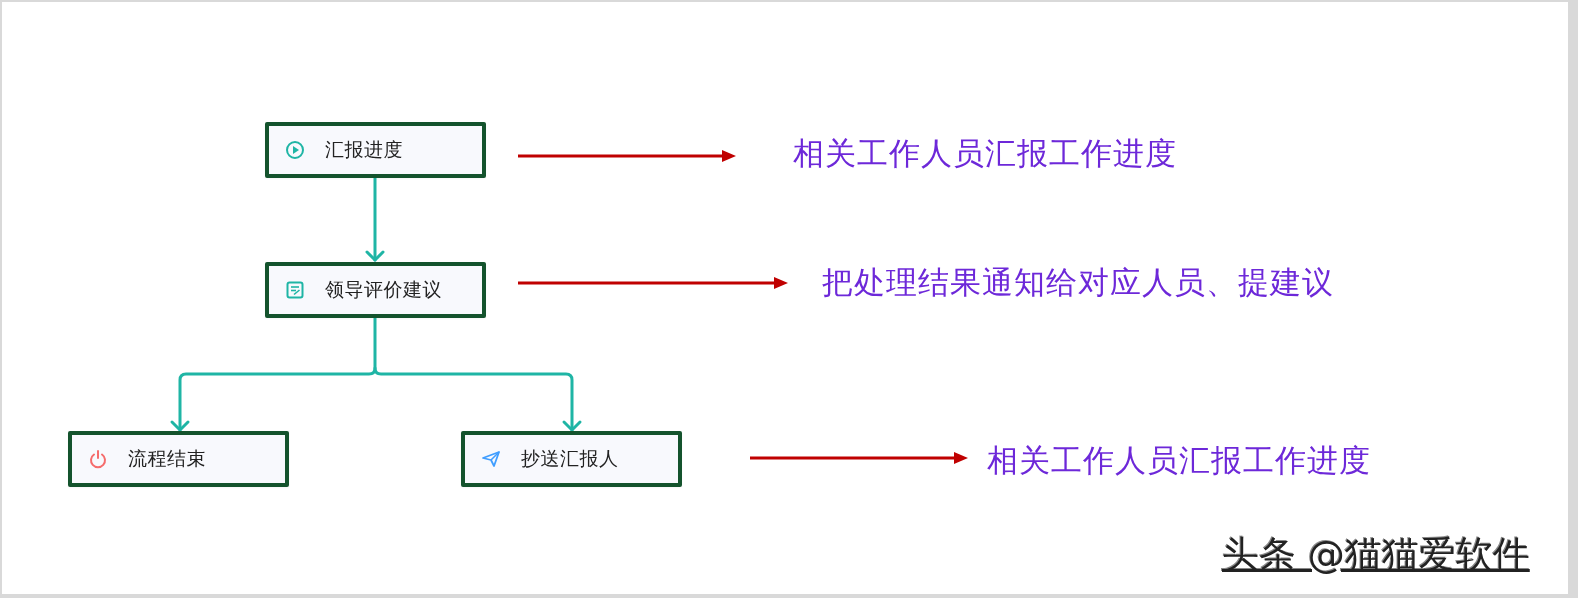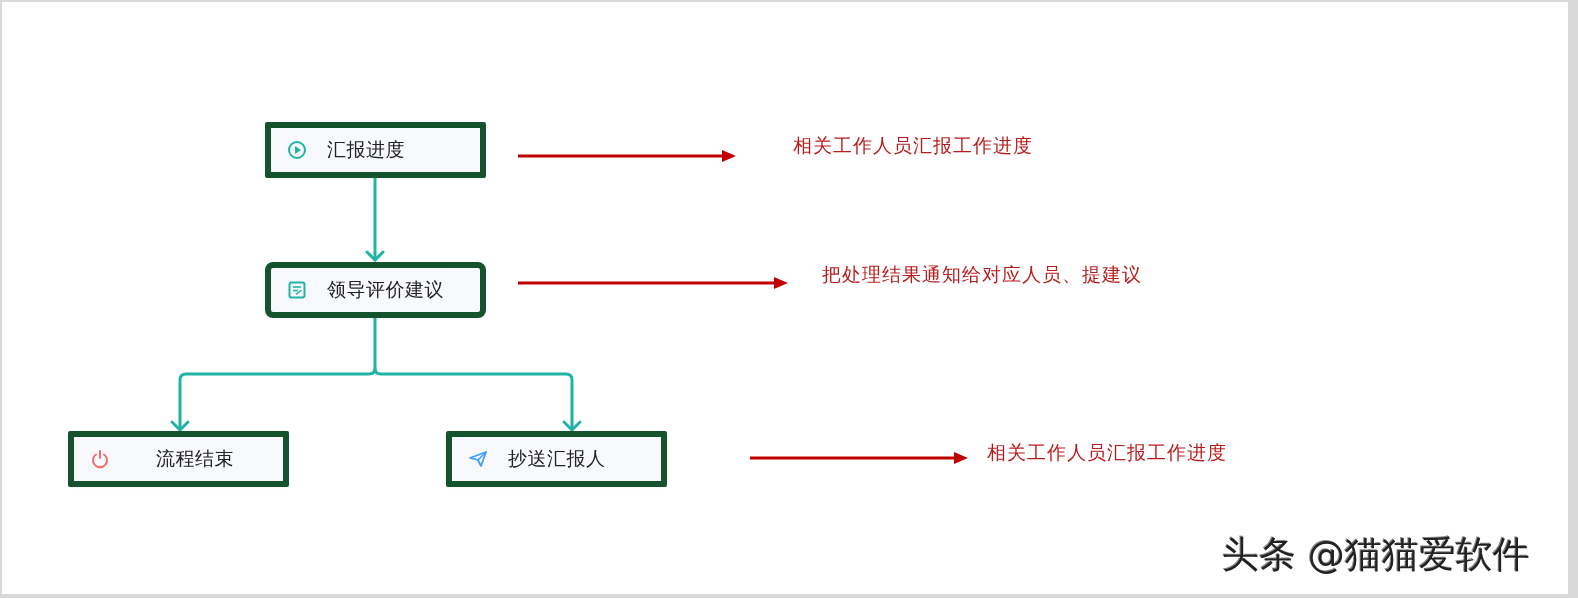--- a/index.html
+++ b/index.html
@@ -9,35 +9,36 @@
     font-family: "DejaVu Sans", "Liberation Sans", sans-serif;
   }
   .frame {
     position: absolute; left: 0; top: 0; width: 1578px; height: 598px;
     box-sizing: border-box; border: 2px solid #d9d9d9; border-right-width: 10px; border-bottom-width: 4px;
     pointer-events: none;
   }
   .node {
     position: absolute; box-sizing: border-box;
     width: 221px; height: 56px;
-    background: #f8f9fd; border: 6px solid #14532d; border-radius: 2px;
+    background: #f8f9fd; border: 4px solid #14532d; border-radius: 2px;
     display: flex; align-items: center;
     box-shadow: 0 1px 2px rgba(0,0,0,0.04);
     cursor: pointer;
   }
   .node .icon { width: 20px; height: 20px; margin-left: 16px; margin-right: 20px; display: flex; align-items: center; justify-content: center; }
   .node .label { font-size: 19px; color: #222; letter-spacing: 0.5px; }
   .connectors { position: absolute; left: 0; top: 0; }
   .note {
-    position: absolute; font-size: 19px; color: #b91c1c; letter-spacing: 1px; white-space: nowrap;
+    position: absolute; font-size: 31px; color: #6d28d9; letter-spacing: 1px; white-space: nowrap;
   }
   .watermark {
     position: absolute; left: 1222px; top: 530px; font-size: 37px; color: #222;
     white-space: nowrap; letter-spacing: 0px;
     text-shadow: 1px 1px 0 #fff, -1px -1px 0 #888;
+    text-decoration: underline;
   }
 </style>
 </head>
 <body>
 
 <svg class="connectors" width="1578" height="598" viewBox="0 0 1578 598">
   <g fill="none" stroke="#1fb5a5" stroke-width="3" stroke-linecap="round" stroke-linejoin="round">
     <path d="M375 178 V260"></path>
     <path d="M367 252 L375 260 L383 252"></path>
     <path d="M375 318 V368 Q375 374 369 374 H186 Q180 374 180 380 V430"></path>
@@ -58,43 +59,43 @@
 <div class="node" style="left:265px; top:122px;">
   <span class="icon">
     <svg width="20" height="20" viewBox="0 0 20 20">
         <circle cx="10" cy="10" r="8" fill="none" stroke="#1fb5a5" stroke-width="2"></circle>
         <polygon points="8,6 14,10 8,14" fill="#1fb5a5"></polygon>
       </svg>
   </span>
   <span class="label">汇报进度</span>
 </div>
 
-<div class="node" style="left:265px; top:262px;border-radius:8px;">
+<div class="node" style="left:265px; top:262px;">
   <span class="icon">
     <svg width="20" height="20" viewBox="0 0 20 20">
         <rect x="2.5" y="2.5" width="15" height="15" rx="2" fill="none" stroke="#1fb5a5" stroke-width="2"></rect>
         <line x1="6" y1="7" x2="14" y2="7" stroke="#1fb5a5" stroke-width="1.6"></line>
         <line x1="6" y1="10.5" x2="11" y2="10.5" stroke="#1fb5a5" stroke-width="1.6"></line>
         <line x1="9" y1="14.5" x2="14.5" y2="10" stroke="#1fb5a5" stroke-width="1.6"></line>
       </svg>
   </span>
   <span class="label">领导评价建议</span>
 </div>
 
-<div class="node" style="left:68px; top:431px;gap:26px;">
+<div class="node" style="left:68px; top:431px;">
   <span class="icon">
     <svg width="20" height="20" viewBox="0 0 20 20">
         <path d="M6 5.5 A7 7 0 1 0 14 5.5" fill="none" stroke="#f56c6c" stroke-width="2" stroke-linecap="round"></path>
         <line x1="10" y1="2" x2="10" y2="9" stroke="#f56c6c" stroke-width="2" stroke-linecap="round"></line>
       </svg>
   </span>
   <span class="label">流程结束</span>
 </div>
 
-<div class="node" style="left:446px; top:431px;">
+<div class="node" style="left:461px; top:431px;">
   <span class="icon">
     <svg width="20" height="20" viewBox="0 0 20 20">
         <path d="M2 9 L18 3 L13 17 L10 11 Z" fill="none" stroke="#409eff" stroke-width="1.8" stroke-linejoin="round"></path>
         <line x1="10" y1="11" x2="18" y2="3" stroke="#409eff" stroke-width="1.6"></line>
       </svg>
   </span>
   <span class="label">抄送汇报人</span>
 </div>
 
 <div class="note" style="left:793px; top:133px;">相关工作人员汇报工作进度</div>

